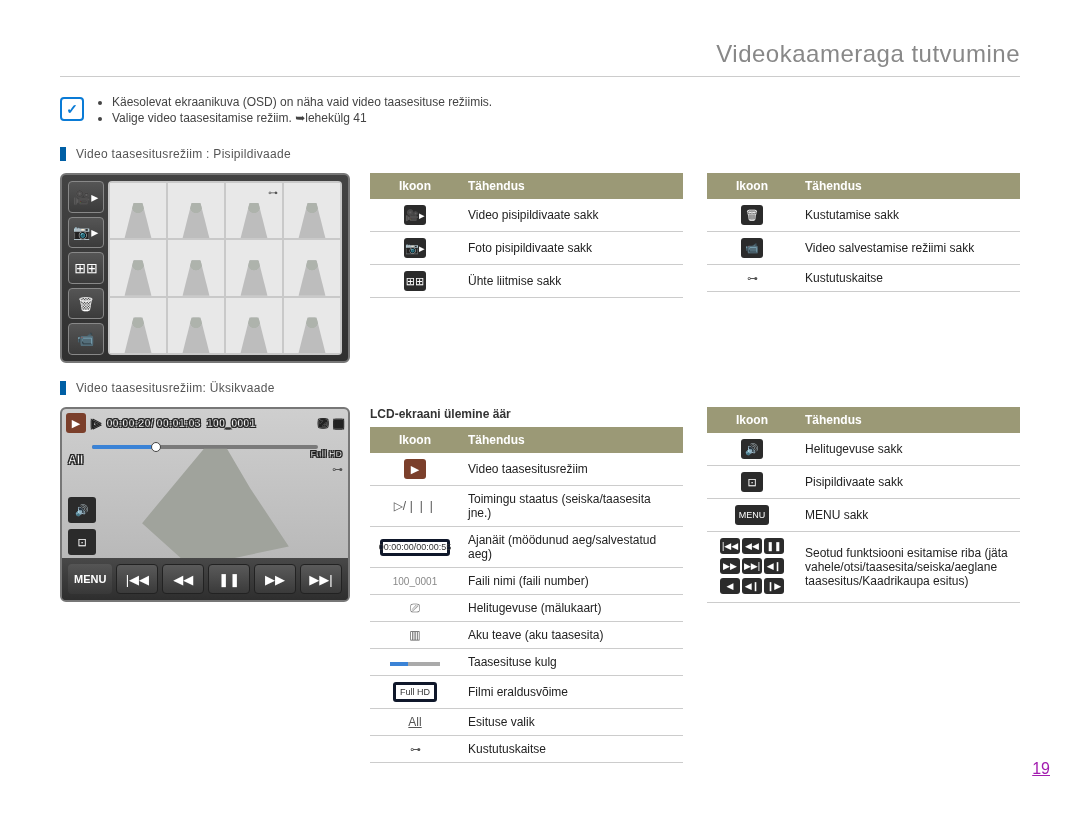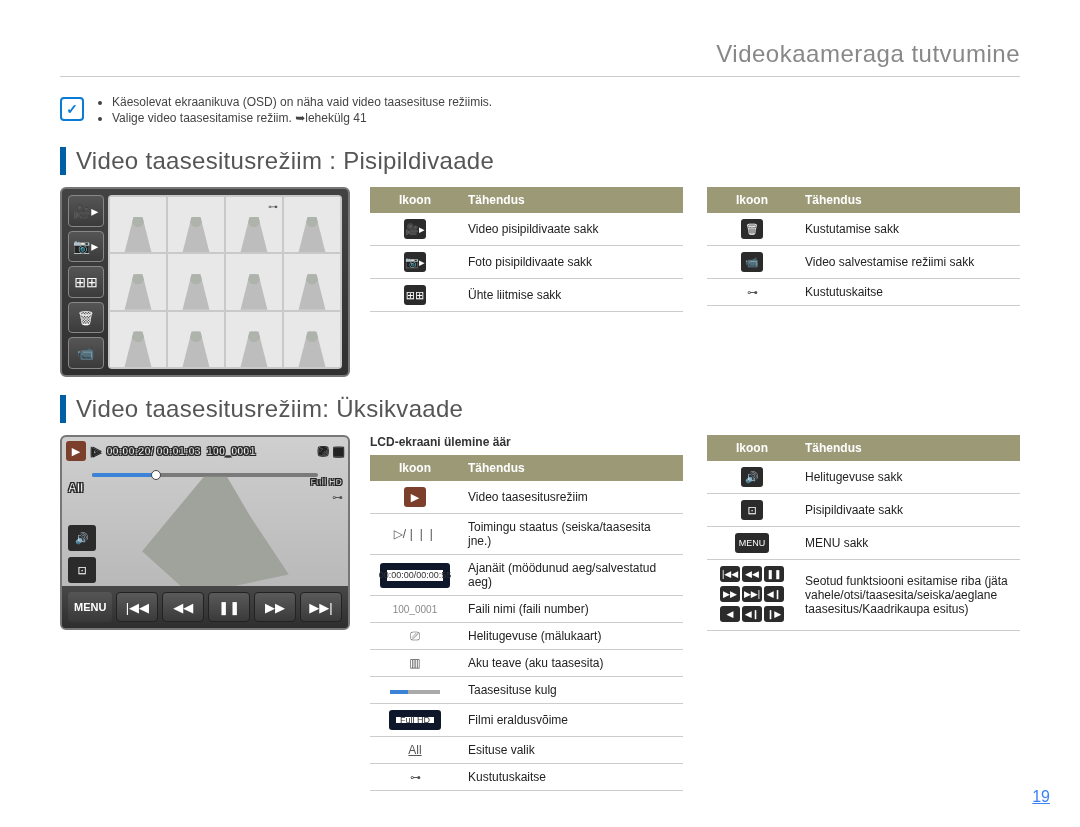--- a/index.html
+++ b/index.html
@@ -42,21 +42,21 @@
     font-size: 14px;
     font-weight: bold;
     flex-shrink: 0;
     margin-top: 2px;
   }
   .notes ul { margin: 0; padding-left: 18px; }
   .notes li { margin-bottom: 2px; }
   .section-heading {
     border-left: 6px solid #005fa5;
     padding-left: 10px;
-    font-size: 24px;
+    font-size: 12px;
     color: #555;
     font-weight: 400;
     margin: 18px 0 12px 0;
     letter-spacing: 0.3px;
   }
   .row { display: flex; gap: 20px; align-items: flex-start; }
   .panel {
     background: linear-gradient(to bottom, #434343, #303030);
     border: 2px solid #777;
     border-radius: 6px;
@@ -116,21 +116,21 @@
   }
   table.icon-table .icon-cell {
     width: 90px; text-align: center;
   }
   .mini-icon {
     display:inline-flex; align-items:center; justify-content:center;
     background:#2b2b2b; color:#fff; width:22px; height:20px;
     border-radius:3px; font-size:11px; line-height:1; vertical-align:middle;
   }
   .mini-icon.white-outline {
-    background: transparent; color:#333; border:7px solid #0f172a;
+    background: transparent; color:#333; border:3px solid #0f172a;
   }
   .mini-icon.text { min-width: 70px; height:auto; padding:1px 4px; font-size:9px; white-space:nowrap; }
   .key-mini { color:#555; font-size:11px; letter-spacing:-1px;}
   .two-col-tables { display:flex; gap:24px; flex:1; }
   .two-col-tables > div { flex:1; }
   
   .panel-single { width: 290px; height: 195px; display:flex; flex-direction:column; padding:0; }
   .vid-top {
     flex:1; background: linear-gradient(#cfcfcf,#b9b9b9); position:relative; border-radius:4px 4px 0 0;
   }
@@ -172,21 +172,21 @@
     padding:0 6px;
   }
   .ctrl-btn {
     background: linear-gradient(#5a5a5a,#3a3a3a); color:#fff; height:30px; border-radius:4px;
     flex:1; display:flex; align-items:center; justify-content:center; font-size:13px;
     border:1px solid #222;
   }
   .sub-heading { font-weight:bold; font-size:12px; margin:0 0 6px 0;}
   .page-num {
     position:absolute; right:30px; bottom:25px;
-    color:#3b82f6; font-size:16px;text-decoration:underline;
+    color:#a21caf; font-size:16px;text-decoration:underline;
   }
   .barset { display:flex; gap:2px; justify-content:center; flex-wrap:wrap;}
   .barset .mini-icon { width:20px; height:16px; font-size:9px; margin-bottom:2px;}
 </style>
 </head>
 <body>
 
 <div class="page-title">Videokaameraga tutvumine</div>
 
 <div class="notes">

